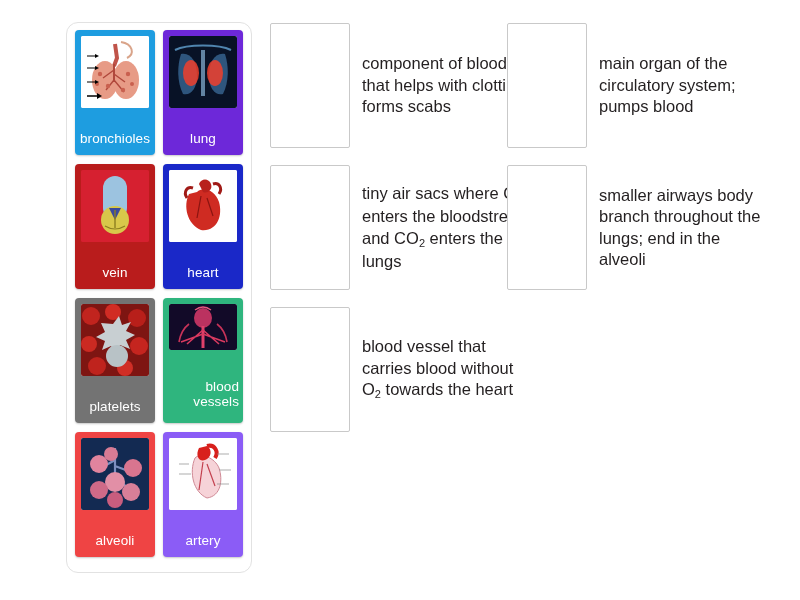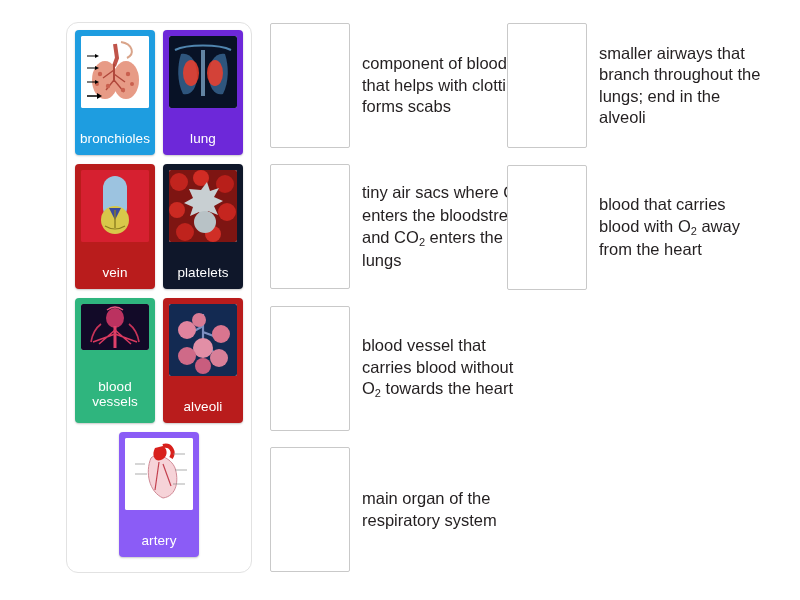--- a/index.html
+++ b/index.html
@@ -73,21 +73,21 @@
     margin-top: auto;
     margin-bottom: 9px;
     color: #ffffff;
     font-size: 13.5px;
     line-height: 15px;
     text-align: center;
     width: 100%;
     word-wrap: break-word;
     letter-spacing: 0.1px;
   }
-  .tile-label.two-line { margin-bottom: 14px; }
+  .tile-label.two-line { margin-bottom: 14px; text-align: right; }
 
   
   .col {
     position: absolute;
     top: 22px;
     width: 265px;
     height: 551px;
     display: flex;
     flex-direction: column;
     gap: 15px;
@@ -184,22 +184,35 @@
           <rect x="22" y="6" width="24" height="44" rx="12" fill="#9cc3e0"></rect>
           <ellipse cx="34" cy="50" rx="14" ry="14" fill="#d8c84a"></ellipse>
           <path d="M28 38 L34 50 L40 38Z" fill="#3a4a9c"></path>
           <path d="M34 40 L34 58" stroke="#8d7f20" stroke-width="1.4"></path>
           <path d="M24 56 q10 6 20 0" stroke="#8d7f20" stroke-width="1.2" fill="none"></path>
         </svg>
       </div>
       <div class="tile-label">vein</div>
     </div>
 
-
-    <div class="tile" style="background:#0f172a">
+    <div class="tile" style="background:#1a28c8">
+      <div class="tile-img">
+        <svg viewBox="0 0 68 72">
+          <rect width="68" height="72" fill="#ffffff"></rect>
+          <path d="M20 24 C14 36 18 54 32 60 C48 62 54 46 50 32 C46 20 34 16 28 22 Z" fill="#cf2b22"></path>
+          <path d="M30 14 C32 8 40 8 42 14 C44 20 38 24 34 22Z" fill="#b8211c"></path>
+          <path d="M44 14 C50 12 54 18 50 24" stroke="#a01a16" stroke-width="3" fill="none"></path>
+          <path d="M24 18 C18 16 14 22 18 28" stroke="#a01a16" stroke-width="3" fill="none"></path>
+          <path d="M32 26 L28 48 M38 28 L44 46" stroke="#8a1410" stroke-width="1.2" fill="none"></path>
+        </svg>
+      </div>
+      <div class="tile-label">heart</div>
+    </div>
+
+    <div class="tile" style="background:#737373">
       <div class="tile-img">
         <svg viewBox="0 0 68 72">
           <rect width="68" height="72" fill="#7e1512"></rect>
           <circle cx="10" cy="12" r="9" fill="#c1241e"></circle>
             <circle cx="32" cy="8" r="8" fill="#d12c24"></circle>
           <circle cx="56" cy="14" r="9" fill="#b81f1a"></circle>
             <circle cx="8" cy="40" r="8" fill="#cb2a22"></circle>
           <circle cx="58" cy="42" r="9" fill="#c5251f"></circle>
             <circle cx="16" cy="62" r="9" fill="#bf231d"></circle>
           <circle cx="44" cy="64" r="8" fill="#d02e26"></circle>
@@ -217,21 +230,21 @@
           <ellipse cx="34" cy="14" rx="9" ry="10" fill="#d93a6a" opacity="0.85"></ellipse>
           <path d="M34 22 L34 44" stroke="#e0406a" stroke-width="3"></path>
           <path d="M34 26 L18 40 M34 26 L50 40 M34 30 L12 38 M34 30 L56 38" stroke="#d8395f" stroke-width="1.6" fill="none"></path>
           <path d="M26 6 q8 -6 16 0" stroke="#e8587f" stroke-width="1.4" fill="none"></path>
           <path d="M20 20 q-8 6 -10 18 M48 20 q8 6 10 18" stroke="#c73358" stroke-width="1.6" fill="none"></path>
         </svg>
       </div>
       <div class="tile-label two-line">blood vessels</div>
     </div>
 
-    <div class="tile" style="background:#b91c1c">
+    <div class="tile" style="background:#ef4444">
       <div class="tile-img img-dark">
         <svg viewBox="0 0 68 72">
           <rect width="68" height="72" fill="#132a52"></rect>
           <path d="M34 10 L34 40 M34 22 L20 30 M34 28 L50 34 M34 36 L24 48 M34 36 L46 50" stroke="#7d8fc0" stroke-width="2.2" fill="none"></path>
           <circle cx="18" cy="26" r="9" fill="#e0849e"></circle>
             <circle cx="52" cy="30" r="9" fill="#d9758f"></circle>
           <circle cx="34" cy="44" r="10" fill="#e28fa6"></circle>
             <circle cx="18" cy="52" r="9" fill="#cf6a88"></circle>
           <circle cx="50" cy="54" r="9" fill="#d87f98"></circle>
             <circle cx="30" cy="16" r="7" fill="#d87b94"></circle>
@@ -267,36 +280,32 @@
     <div class="pair">
       <div class="dropzone"></div>
       <div class="definition">tiny air sacs where O<sub>2</sub> enters the bloodstream and CO<sub>2</sub> enters the lungs</div>
     </div>
 
     <div class="pair">
       <div class="dropzone"></div>
       <div class="definition">blood vessel that carries blood without O<sub>2</sub> towards the heart</div>
     </div>
 
-    <div class="pair">
-      <div class="dropzone"></div>
-      <div class="definition">main organ of the respiratory system</div>
-    </div>
 
   </div>
 
   <div class="col col-right">
 
-
-    <div class="pair">
-      <div class="dropzone"></div>
-      <div class="definition">smaller airways that branch throughout the lungs; end in the alveoli</div>
-    </div>
-
-    <div class="pair">
-      <div class="dropzone"></div>
-      <div class="definition">blood that carries blood with O<sub>2</sub> away from the heart</div>
-    </div>
+    <div class="pair">
+      <div class="dropzone"></div>
+      <div class="definition">main organ of the circulatory system; pumps blood</div>
+    </div>
+
+    <div class="pair">
+      <div class="dropzone"></div>
+      <div class="definition">smaller airways body branch throughout the lungs; end in the alveoli</div>
+    </div>
+
 
 
   </div>
 
 </div>
 
 </body></html>

